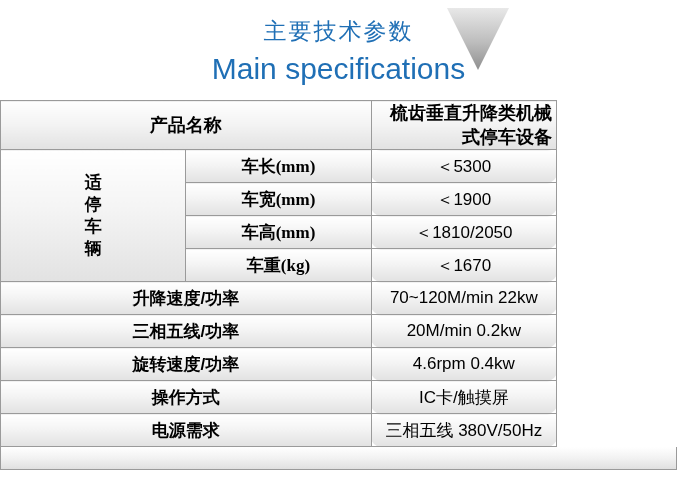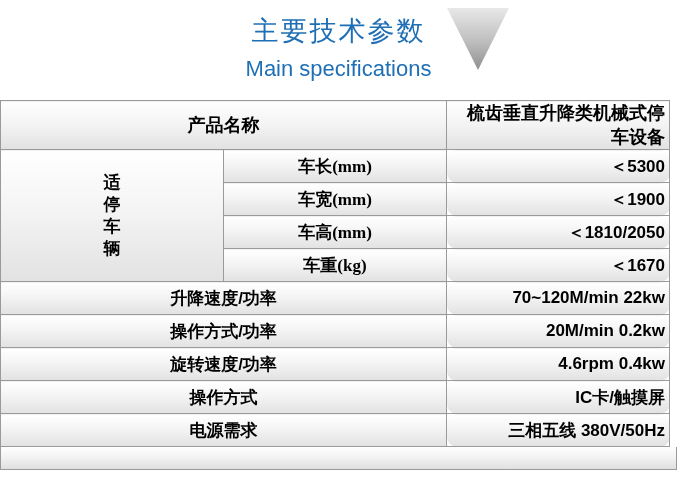--- a/index.html
+++ b/index.html
@@ -26,68 +26,68 @@
     text-align: center;
   }
   .header-text {
     position: absolute;
     left: 0;
     right: 0;
     top: 14px;
     text-align: center;
   }
   .title-cn {
-    font-size: 27px;
+    font-size: 23px;
     color: #1f6fb5;
     letter-spacing: 2px;
     line-height: 34px;
     font-weight: normal;
   }
   .title-en {
-    font-size: 22px;
+    font-size: 30px;
     color: #1f6fb5;
     line-height: 38px;
     font-weight: normal;
     margin-top: 2px;
   }
   .arrow-icon {
     position: absolute;
     right: 168px;
     top: 8px;
     width: 62px;
     height: 78px;
   }
 
   
   .spec-table {
     border-collapse: collapse;
-    width: 670px;
+    width: 557px;
     table-layout: fixed;
     margin: 0;
   }
   .spec-table td {
     border: 1px solid #9a9a9a;
     height: 32px;
     padding: 0 4px;
     font-size: 17px;
     color: #000000;
     background: linear-gradient(to bottom, #ffffff 0%, #f4f4f4 45%, #e2e2e2 100%);
   }
   .col-side { width: 36px; }
   .col-label { width: 300px; font-family: Liberation Serif, serif; }
   .col-value { width: 339px; }
 
   .cell-label {
     text-align: center;
     font-weight: bold;
   }
   .cell-value {
-    text-align: right;
+    text-align: center;
     padding-left: 62px;
-    font-weight: bold;
+    font-weight: normal;
     border-radius: 10px;
   }
   .cell-value-head {
     text-align: right;
     font-weight: bold;
   }
   .side-cell {
     text-align: center;
     font-weight: bold;
     font-size: 17px;
@@ -162,21 +162,21 @@
       <tr>
         <td class="cell-label col-label">车重(kg)</td>
         <td class="cell-value col-value">＜1670</td>
       </tr>
 
       <tr>
         <td class="cell-label" colspan="2">升降速度/功率</td>
         <td class="cell-value col-value">70~120M/min   22kw</td>
       </tr>
       <tr>
-        <td class="cell-label" colspan="2">操作方式/功率</td>
+        <td class="cell-label" colspan="2">三相五线/功率</td>
         <td class="cell-value col-value">20M/min        0.2kw</td>
       </tr>
       <tr>
         <td class="cell-label" colspan="2">旋转速度/功率</td>
         <td class="cell-value col-value">4.6rpm          0.4kw</td>
       </tr>
       <tr>
         <td class="cell-label" colspan="2">操作方式</td>
         <td class="cell-value col-value">IC卡/触摸屏</td>
       </tr>

